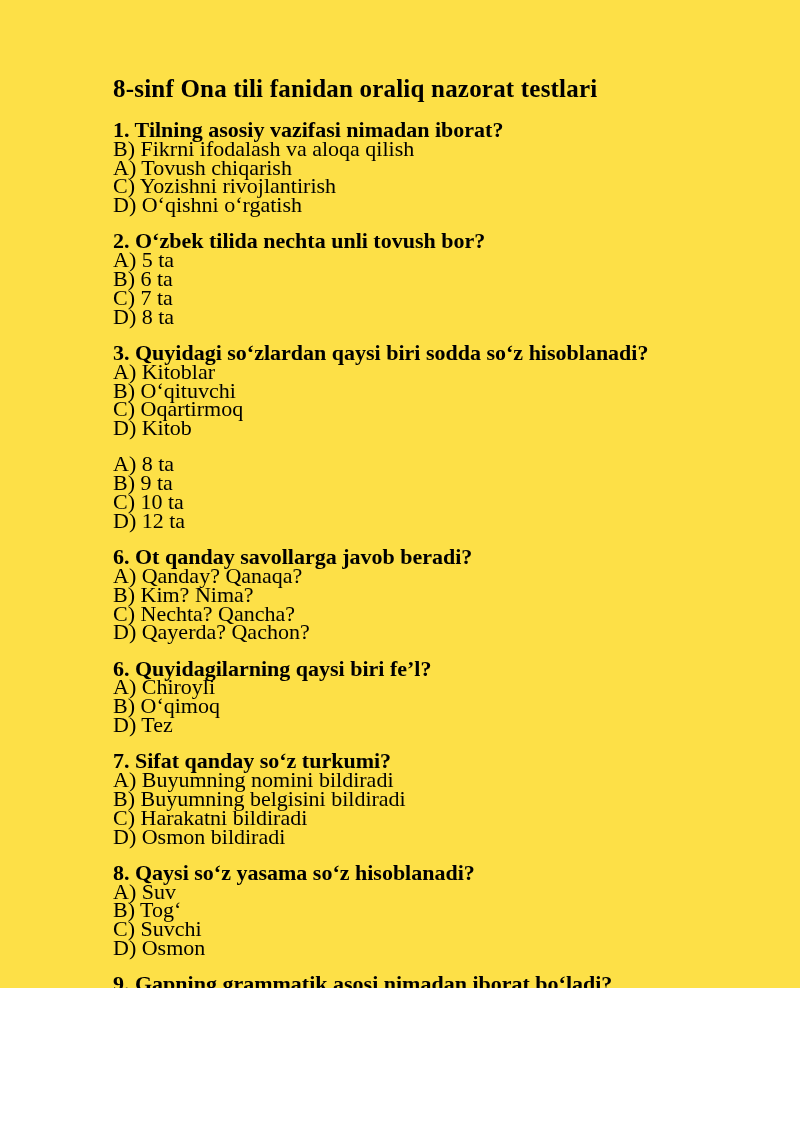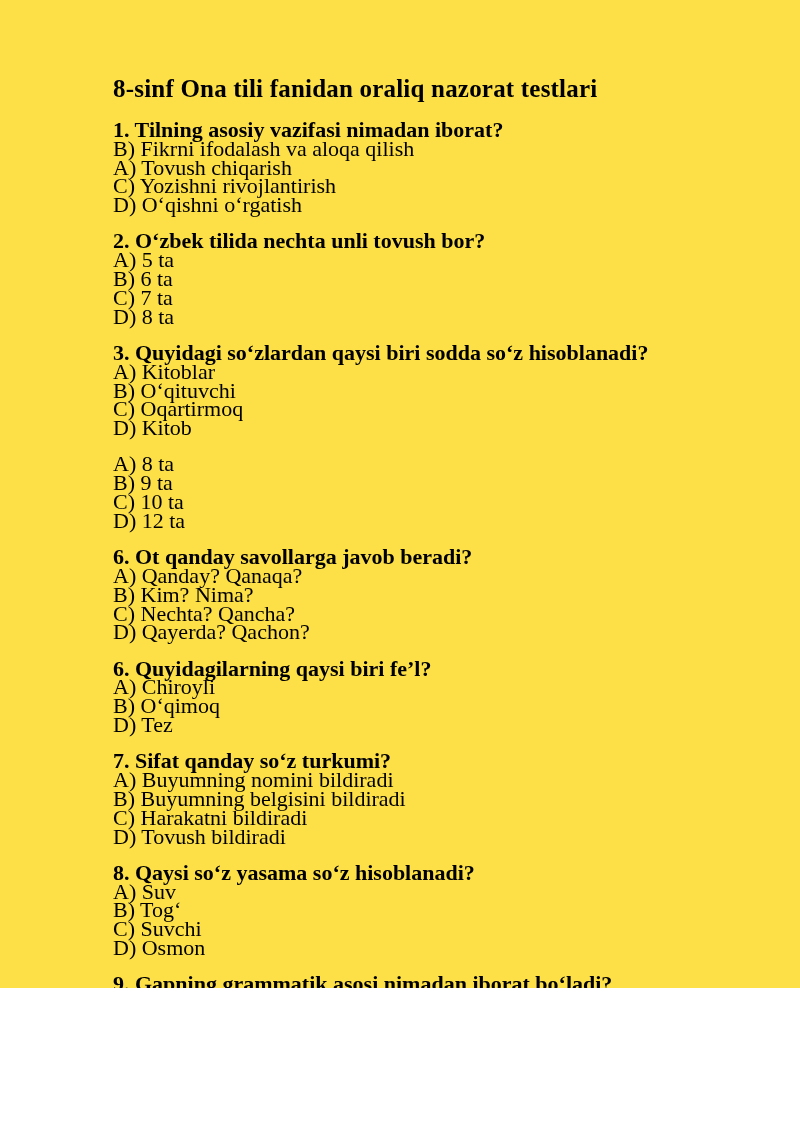--- a/index.html
+++ b/index.html
@@ -89,21 +89,21 @@
   <p class="option">A) Chiroyli</p>
           <p class="option">B) O‘qimoq</p>
           <p class="option">D) Tez</p>
         </div>
 
   <div class="question">
     <p class="q-heading">7. Sifat qanday so‘z turkumi?</p>
   <p class="option">A) Buyumning nomini bildiradi</p>
           <p class="option">B) Buyumning belgisini bildiradi</p>
           <p class="option">C) Harakatni bildiradi</p>
-          <p class="option">D) Tovush bildiradi</p>
+          <p class="option">D) Osmon bildiradi</p>
         </div>
 
   <div class="question">
     <p class="q-heading">8. Qaysi so‘z yasama so‘z hisoblanadi?</p>
   <p class="option">A) Suv</p>
           <p class="option">B) Tog‘</p>
           <p class="option">C) Suvchi</p>
           <p class="option">D) Osmon</p>
         </div>
 

